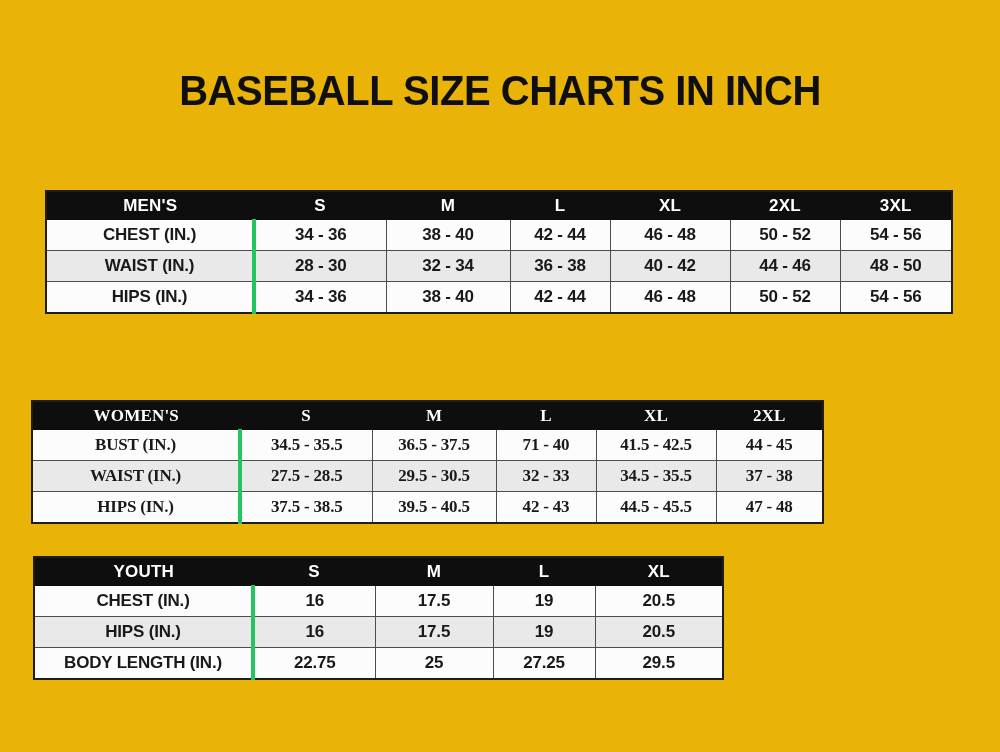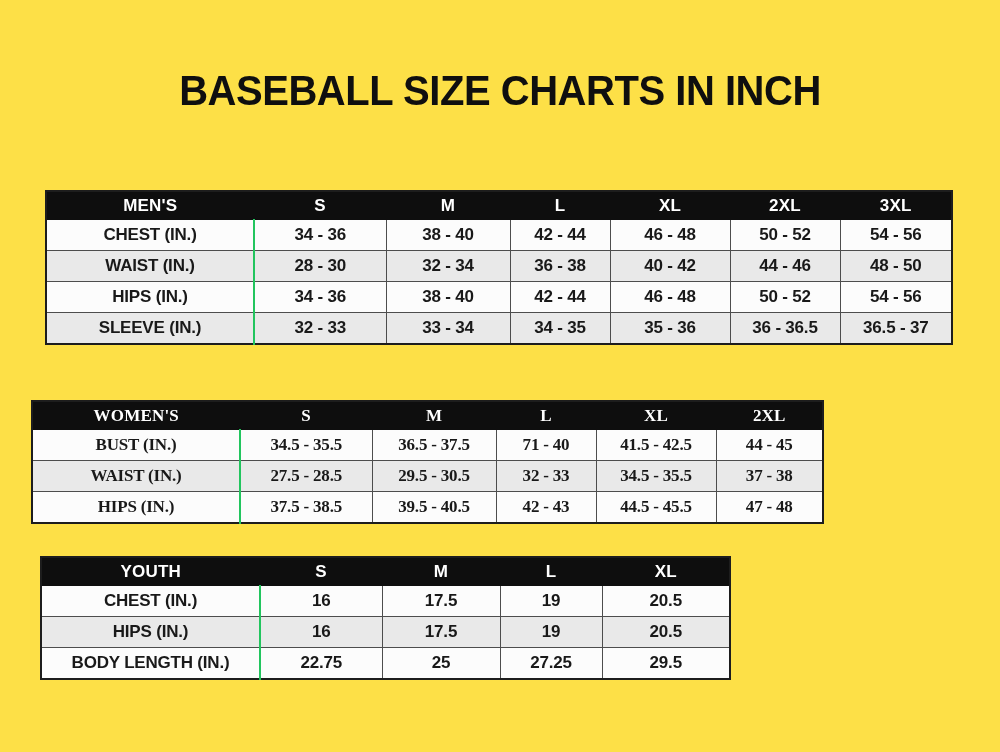--- a/index.html
+++ b/index.html
@@ -4,21 +4,21 @@
 <style>
   html, body { margin:0; padding:0; }
   body {
     width:1000px; height:752px;
     background:#ffffff;
     font-family:"Liberation Sans", sans-serif;
   }
   .page {
     position:relative;
     width:1000px; height:752px;
-    background:#fde047;
+    background:#eab308;
     overflow:hidden;
   }
   .title {
     position:absolute;
     top:66px; left:0;
     width:1000px;
     text-align:center;
     font-size:43px;
     font-weight:bold;
     letter-spacing:-0.5px;
@@ -50,21 +50,21 @@
     font-weight:bold;
     text-align:center;
     vertical-align:middle;
     height:30px;
     padding:0;
     border:1px solid #4d4d4d;
     letter-spacing:-0.2px;
     white-space:nowrap;
   }
   table.size-table tr.alt td { background:#e9e9e9; }
-  table.size-table td:first-child { border-right:2px solid #22c55e; }
+  table.size-table td:first-child { border-right:4px solid #22c55e; }
 </style>
 </head>
 <body>
 
 <div class="page">
   <div class="title">BASEBALL SIZE CHARTS IN INCH</div>
 
   <table class="size-table" style="left: 45px; top: 190px; border-radius: 15px;">
       <colgroup>
         <col style="width: 208px;">
@@ -107,29 +107,20 @@
         </tr>
         <tr>
           <td>HIPS (IN.)</td>
           <td>34 - 36</td>
           <td>38 - 40</td>
           <td>42 - 44</td>
           <td>46 - 48</td>
           <td>50 - 52</td>
           <td>54 - 56</td>
         </tr>
-        <tr class="alt">
-          <td>SLEEVE (IN.)</td>
-          <td>32 - 33</td>
-          <td>33 - 34</td>
-          <td>34 - 35</td>
-          <td>35 - 36</td>
-          <td>36 - 36.5</td>
-          <td>36.5 - 37</td>
-        </tr>
       </tbody>
     </table>
 
   <table class="size-table" style="left: 31px; top: 400px; font-family: Liberation Serif, serif;">
       <colgroup>
         <col style="width: 208px;">
         <col style="width: 132px;">
         <col style="width: 124px;">
         <col style="width: 100px;">
         <col style="width: 120px;">
@@ -166,21 +157,21 @@
           <td>HIPS (IN.)</td>
           <td>37.5 - 38.5</td>
           <td>39.5 - 40.5</td>
           <td>42 - 43</td>
           <td>44.5 - 45.5</td>
           <td>47 - 48</td>
         </tr>
       </tbody>
     </table>
 
-  <table class="size-table" style="left: 40px; top: 556px;">
+  <table class="size-table" style="left: 33px; top: 556px;">
       <colgroup>
         <col style="width: 219px;">
         <col style="width: 122px;">
         <col style="width: 118px;">
         <col style="width: 102px;">
         <col style="width: 128px;">
       </colgroup>
       <thead>
         <tr>
           <th>YOUTH</th>

